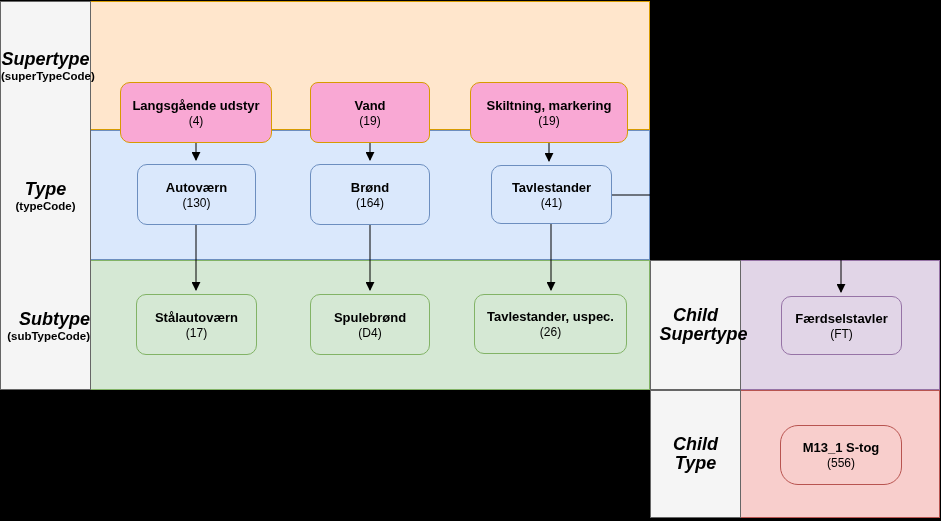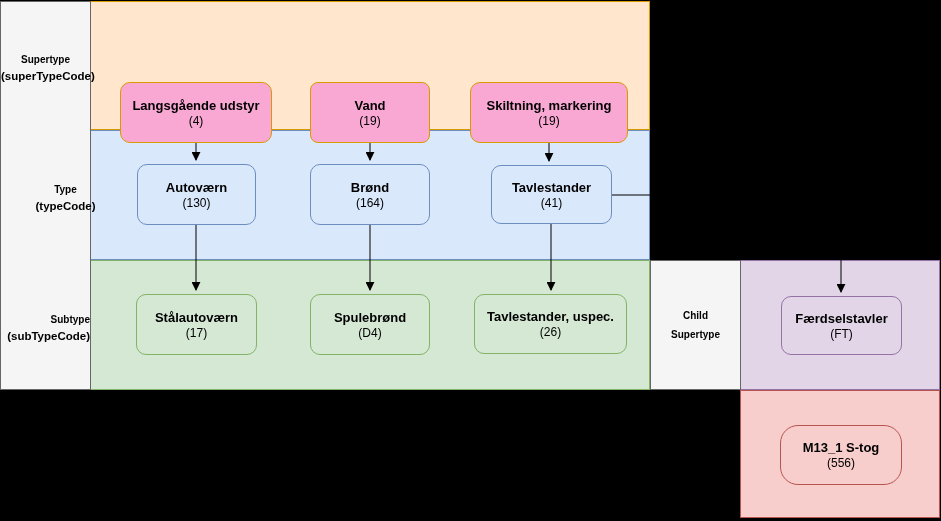--- a/index.html
+++ b/index.html
@@ -11,24 +11,24 @@
   .band-orange{left:90px;top:1px;width:560px;height:129px;background:#ffe6cc;border-color:#d79b00;}
   .band-blue{left:90px;top:130px;width:560px;height:130px;background:#dae8fc;border-color:#6c8ebf;}
   .band-green{left:90px;top:260px;width:560px;height:130px;background:#d5e8d4;border-color:#82b366;}
   .band-purple{left:740px;top:260px;width:200px;height:130px;background:#e1d5e7;border-color:#9673a6;}
   .band-pink{left:740px;top:390px;width:200px;height:128px;background:#f8cecc;border-color:#b85450;}
   .lane{position:absolute;box-sizing:border-box;background:#f5f5f5;border:1px solid #666;}
   .lane-main{left:0;top:1px;width:91px;height:389px;}
   .lane-child-super{left:650px;top:260px;width:91px;height:130px;}
   .lane-child-type{left:650px;top:390px;width:91px;height:128px;}
   .lane-label{position:absolute;left:0;width:100%;text-align:center;}
-  .lane-title{font-weight:bold;font-size:10px;line-height:19px;}
+  .lane-title{font-weight:bold;font-size:18px;line-height:19px;font-style:italic;}
   .lane-code{font-weight:bold;font-size:11.5px;line-height:15px;}
   .ll-supertype{top:48px;}
-  .ll-type{top:178px;padding-left:20px;}
+  .ll-type{top:178px;}
   .ll-subtype{top:308px;text-align:right;}
   .lane-child-super .lane-label,.lane-child-type .lane-label{top:50%;transform:translateY(-50%);}
   .lane-wrap{width:72px;margin:0 auto;}
   .node{
     position:absolute;box-sizing:border-box;border:1px solid #000;border-radius:10px;
     display:flex;flex-direction:column;align-items:center;justify-content:center;
     text-align:center;padding:2px;
   }
   .node-label{font-weight:bold;font-size:13px;line-height:17px;white-space:nowrap;}
   .node-count{font-size:12px;line-height:15px;}
@@ -72,20 +72,25 @@
     </div>
     <div class="lane-label ll-subtype">
       <div class="lane-title">Subtype</div>
       <div class="lane-code">(subTypeCode)</div>
     </div>
   </div>
 
   <div class="lane lane-child-super">
     <div class="lane-label">
       <div class="lane-wrap lane-title">Child Supertype</div>
+    </div>
+  </div>
+  <div class="lane lane-child-type">
+    <div class="lane-label">
+      <div class="lane-wrap lane-title">Child Type</div>
     </div>
   </div>
 
   <svg id="connector-layer" viewBox="0 0 941 521" xmlns="http://www.w3.org/2000/svg">
     <defs>
       <marker id="arrow" viewBox="0 0 10 10" refX="9" refY="5" markerWidth="9" markerHeight="9" orient="auto-start-reverse">
         <path d="M0,0 L10,5 L0,10 z" fill="#000"></path>
       </marker>
     </defs>
     <g stroke="#000" stroke-width="1" fill="none">

